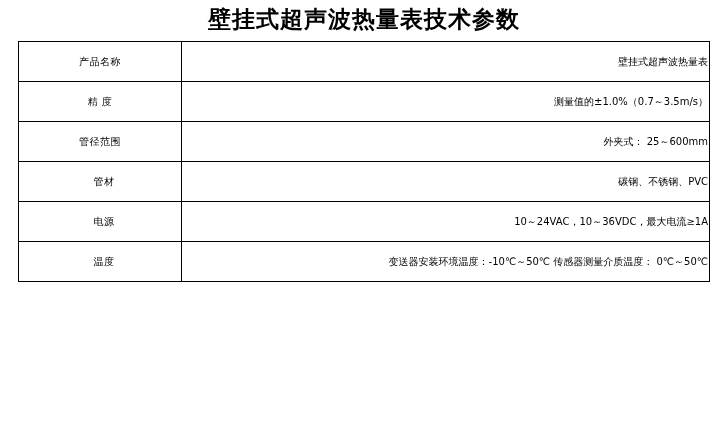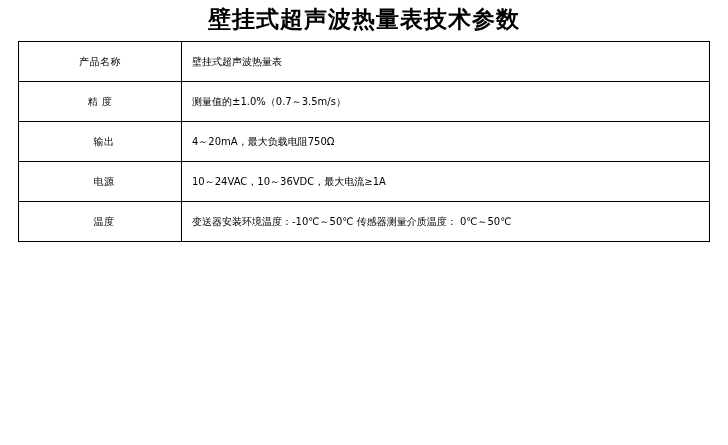--- a/index.html
+++ b/index.html
@@ -43,21 +43,21 @@
     vertical-align: middle;
     line-height: 1.3;
   }
   td.label {
     width: 160px;
     text-align: center;
     letter-spacing: 0.5px;
   }
   td.value {
     padding-left: 10px;
-    text-align: left;
+    text-align: right;
   }
   .spaced {
     letter-spacing: 9px;
     padding-left: 9px;
   }
 </style>
 </head>
 <body>
 
 <div class="page">
@@ -68,22 +68,26 @@
     <tbody>
       <tr>
         <td class="label">产品名称</td>
         <td class="value">壁挂式超声波热量表</td>
       </tr>
       <tr>
         <td class="label">精    度</td>
         <td class="value">测量值的±1.0%（0.7～3.5m/s）</td>
       </tr>
       <tr>
-        <td class="label spaced">输出</td>
-        <td class="value">4～20mA，最大负载电阻750Ω</td>
+        <td class="label">管径范围</td>
+        <td class="value">外夹式： 25～600mm</td>
+      </tr>
+      <tr>
+        <td class="label spaced">管材</td>
+        <td class="value">碳钢、不锈钢、PVC</td>
       </tr>
       <tr>
         <td class="label spaced">电源</td>
         <td class="value">10～24VAC，10～36VDC，最大电流≥1A</td>
       </tr>
       <tr>
         <td class="label spaced">温度</td>
         <td class="value">变送器安装环境温度：-10℃～50℃    传感器测量介质温度： 0℃～50℃</td>
       </tr>
     </tbody>

